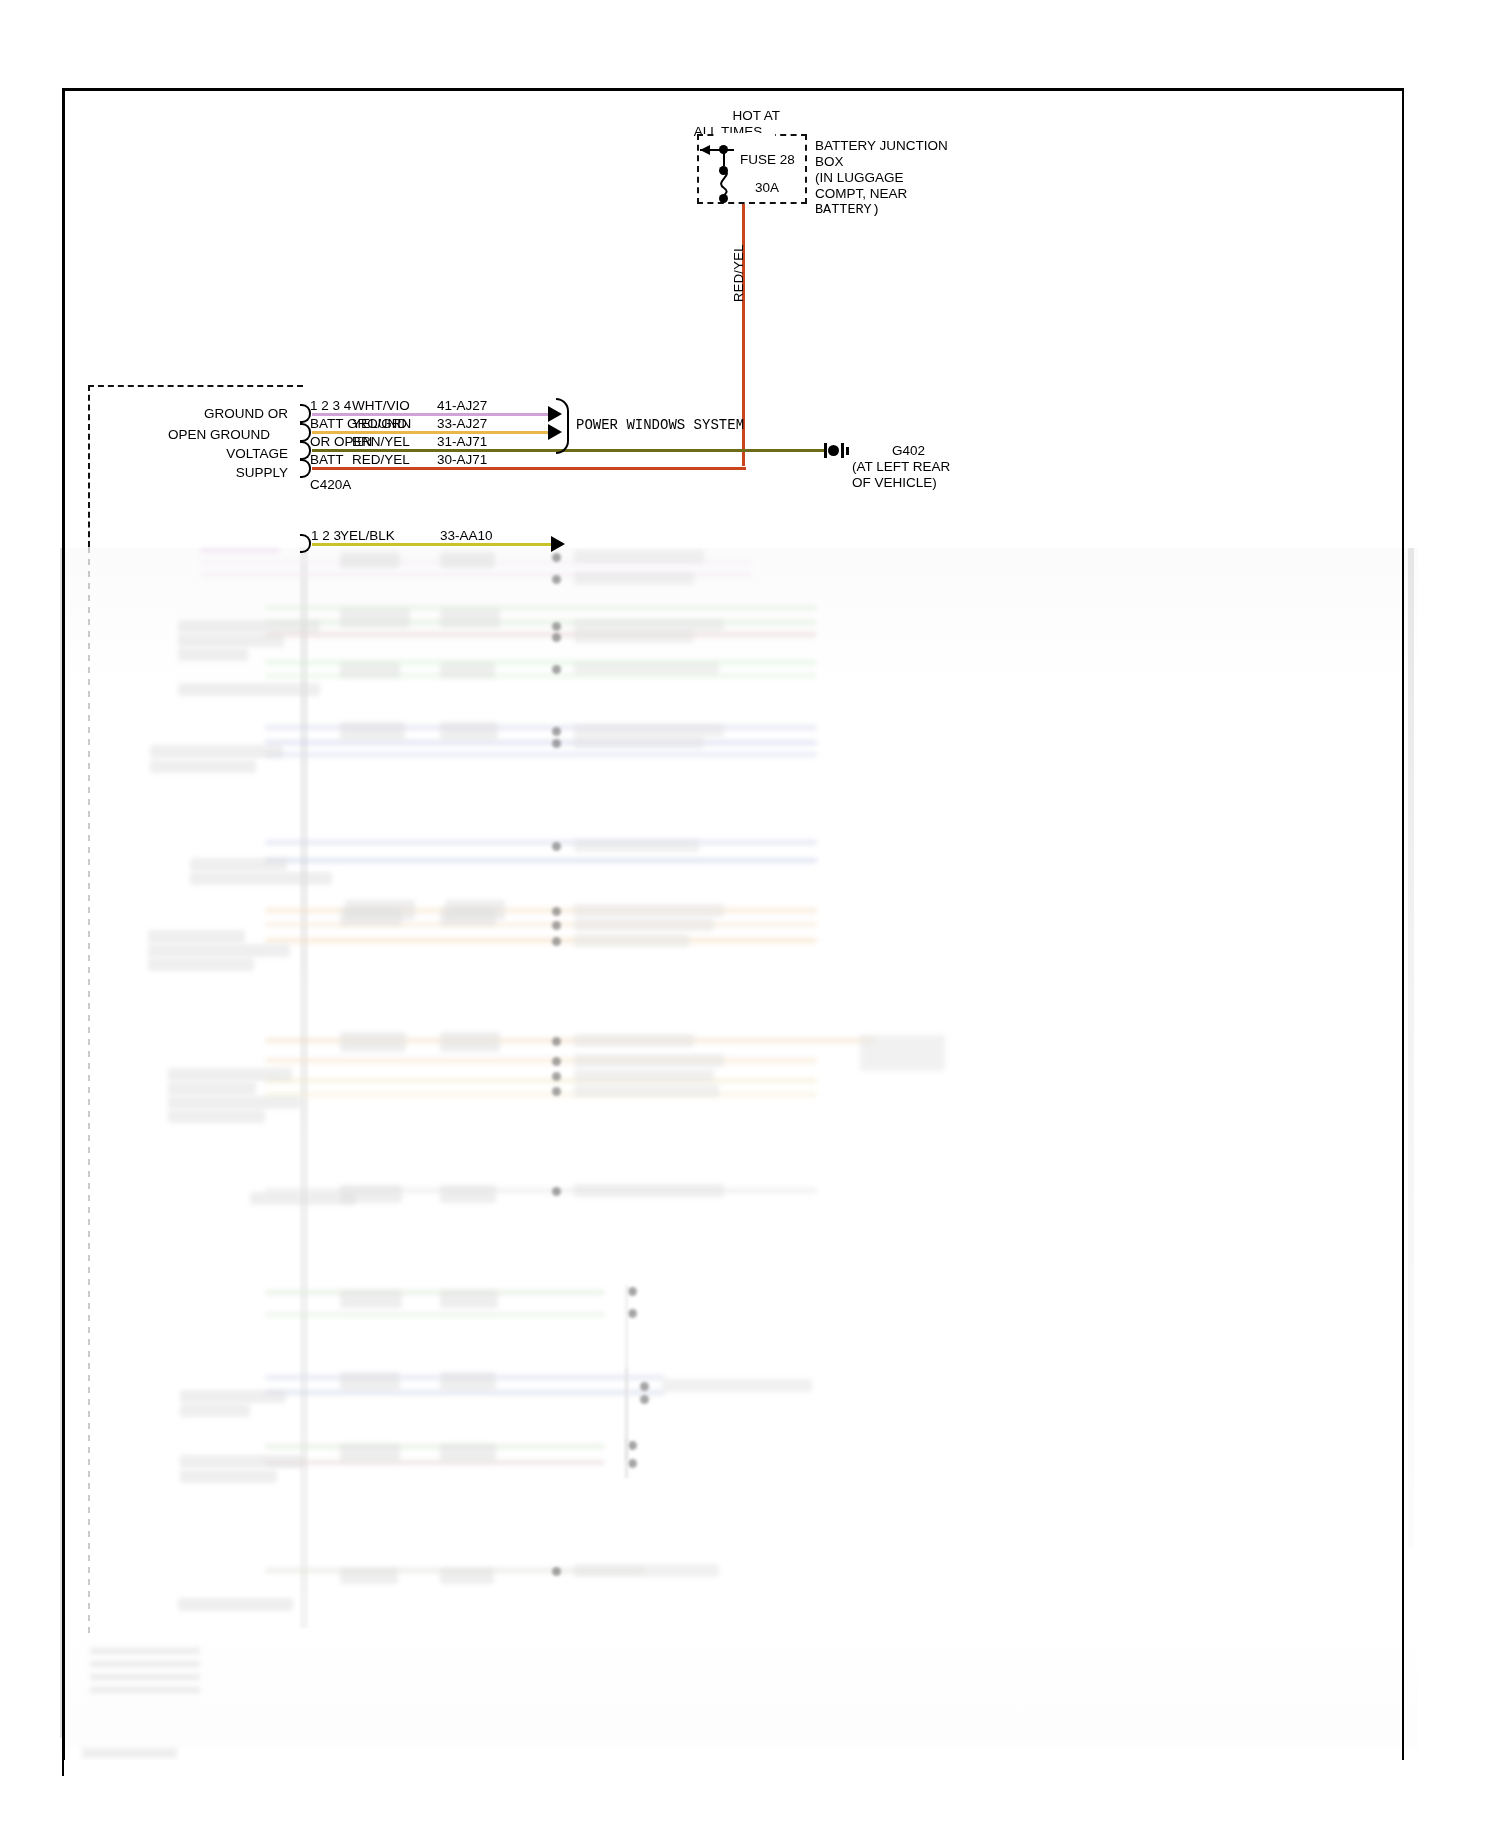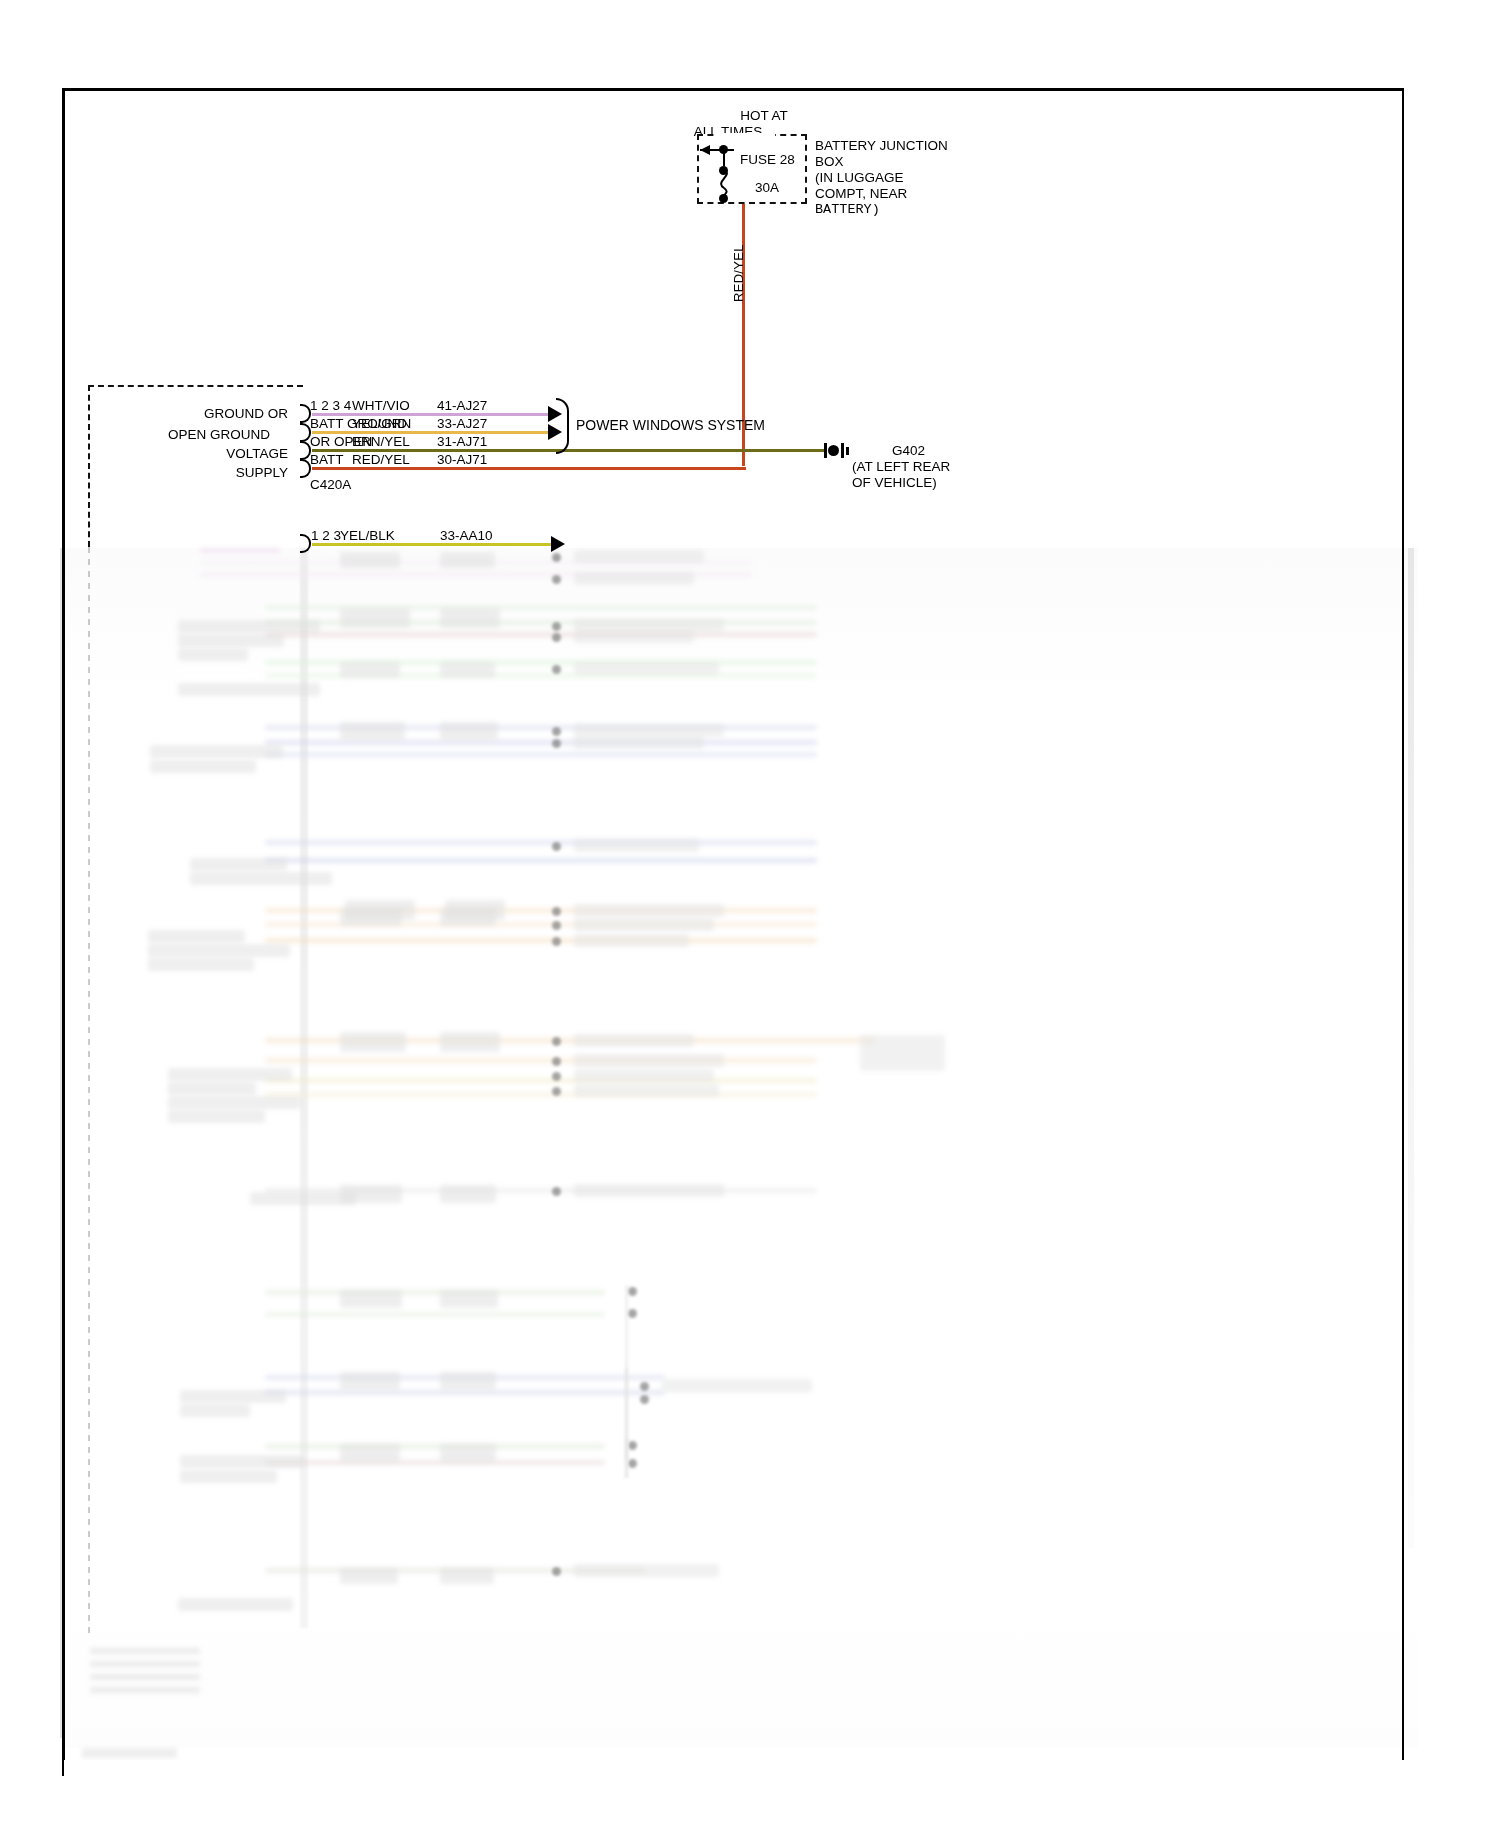--- a/index.html
+++ b/index.html
@@ -228,21 +228,21 @@
       <div class="g" style="left: 860px; top: 1035px; width: 85px; height: 36px; background: rgb(230, 230, 230); border-radius: 3px;"></div>
       <div class="g vrule" style="left: 625px; top: 1285px; height: 175px;"></div>
       <div class="g vrule" style="left: 625px; top: 1368px; height: 110px;"></div>
       <div class="g vrule" style="left: 625px; top: 1438px; height: 40px;"></div>
       <div class="g" style="left: 90px; top: 1648px; width: 110px; height: 52px; background: repeating-linear-gradient(rgb(220, 220, 220) 0px, rgb(220, 220, 220) 6px, transparent 6px, transparent 13px);"></div>
       <div class="g" style="left: 82px; top: 1748px; width: 95px; height: 10px; background: rgb(224, 224, 224);"></div>
     </div>
 
   <div class="page-frame"></div>
 
-  <div class="lbl c" style="left:704px;top:108px;width:120px;">HOT AT</div>
+  <div class="lbl c" style="left:660px;top:108px;width:120px;text-align:right;">HOT AT</div>
   <div class="lbl c" style="left:668px;top:124px;width:120px;">ALL TIMES</div>
 
   <div class="fusebox">
     <div class="gapfill"></div>
   </div>
 
   <div class="wire" style="left:723px;top:146px;width:2px;height:20px;background:#000;"></div>
   <div class="wire" style="left:722px;top:148px;width:0px;"></div>
   <svg style="position:absolute;left:688px;top:140px;" width="48" height="20">
     <line x1="46" y1="10" x2="12" y2="10" stroke="#000" stroke-width="2.2"></line>
@@ -302,21 +302,21 @@
   <div class="wire" id="w3" style="left: 312px; top: 467px; width: 434px; background: rgb(201, 70, 28); height: 3px;"></div>
   <div class="lbl" style="left:310px;top:452px;">BATT</div>
   <div class="lbl" style="left:352px;top:452px;">RED/YEL</div>
   <div class="lbl" style="left:437px;top:452px;">30-AJ71</div>
 
   <div class="wire" id="wg" style="left: 700px; top: 449px; width: 124px; background: rgb(109, 106, 24); height: 3px;"></div>
 
   <div class="lbl" style="left:310px;top:477px;">C420A</div>
 
   <div class="brk-right" style="left:556px;top:398px;"></div>
-  <div class="lbl" style="left:576px;top:418px;font-size:14px;">POWER WINDOWS SYSTEM</div>
+  <div class="lbl" style="left:576px;top:418px;font-size:14px;font-family:Liberation Mono, monospace;">POWER WINDOWS SYSTEM</div>
 
   <div class="gnd-sym" style="left:824px;top:443px;width:26px;height:15px;">
     <div class="bar1"></div>
       <div class="ball"></div>
       <div class="bar2"></div>
       <div class="bar3"></div>
   </div>
   <div class="lbl" style="left:892px;top:443px;">G402</div>
   <div class="lbl" style="left:852px;top:459px;">(AT LEFT REAR</div>
   <div class="lbl" style="left:852px;top:475px;">OF VEHICLE)</div>

